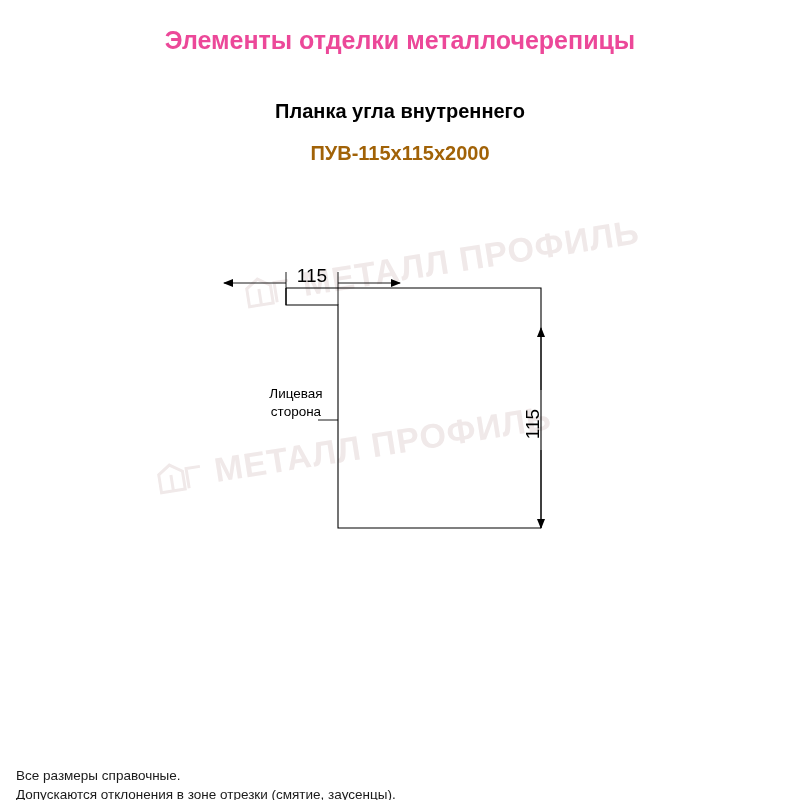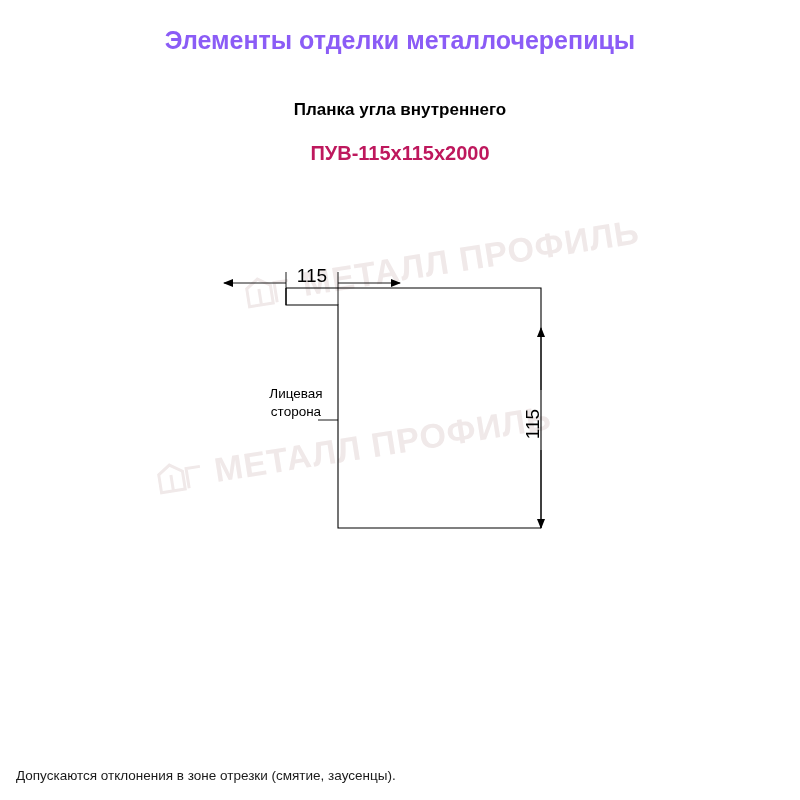--- a/index.html
+++ b/index.html
@@ -24,41 +24,41 @@
   
   .title-main {
     position: absolute;
     top: 26px;
     left: 0;
     width: 800px;
     text-align: center;
     font-size: 25px;
     font-weight: bold;
     letter-spacing: 0px;
-    color: #8b5cf6;
+    color: #ec4899;
   }
   .title-sub {
     position: absolute;
     top: 100px;
-    left: 0;
-    width: 800px;
-    text-align: center;
-    font-size: 17px;
-    font-weight: bold;
-    color: #000000;
-  }
-  .title-code {
-    position: absolute;
-    top: 142px;
     left: 0;
     width: 800px;
     text-align: center;
     font-size: 20px;
     font-weight: bold;
-    color: #be185d;
+    color: #000000;
+  }
+  .title-code {
+    position: absolute;
+    top: 142px;
+    left: 0;
+    width: 800px;
+    text-align: center;
+    font-size: 20px;
+    font-weight: bold;
+    color: #a16207;
   }
 
   
   .drawing {
     position: absolute;
     top: 180px;
     left: 0;
     width: 700px;
     height: 540px;
   }
@@ -194,16 +194,17 @@
 
       <g stroke="#000000" stroke-width="0.9" fill="none">
         <path d="M338,240 L318,240"></path>
       </g>
       <text class="face-text" x="296" y="218" text-anchor="middle">Лицевая</text>
       <text class="face-text" x="296" y="236" text-anchor="middle">сторона</text>
     </svg>
   </div>
 
   <div class="notes">
+    <div>Все размеры справочные.</div>
     <div>Допускаются отклонения в зоне отрезки (смятие, заусенцы).</div>
   </div>
 
 </div>
 
 </body></html>

